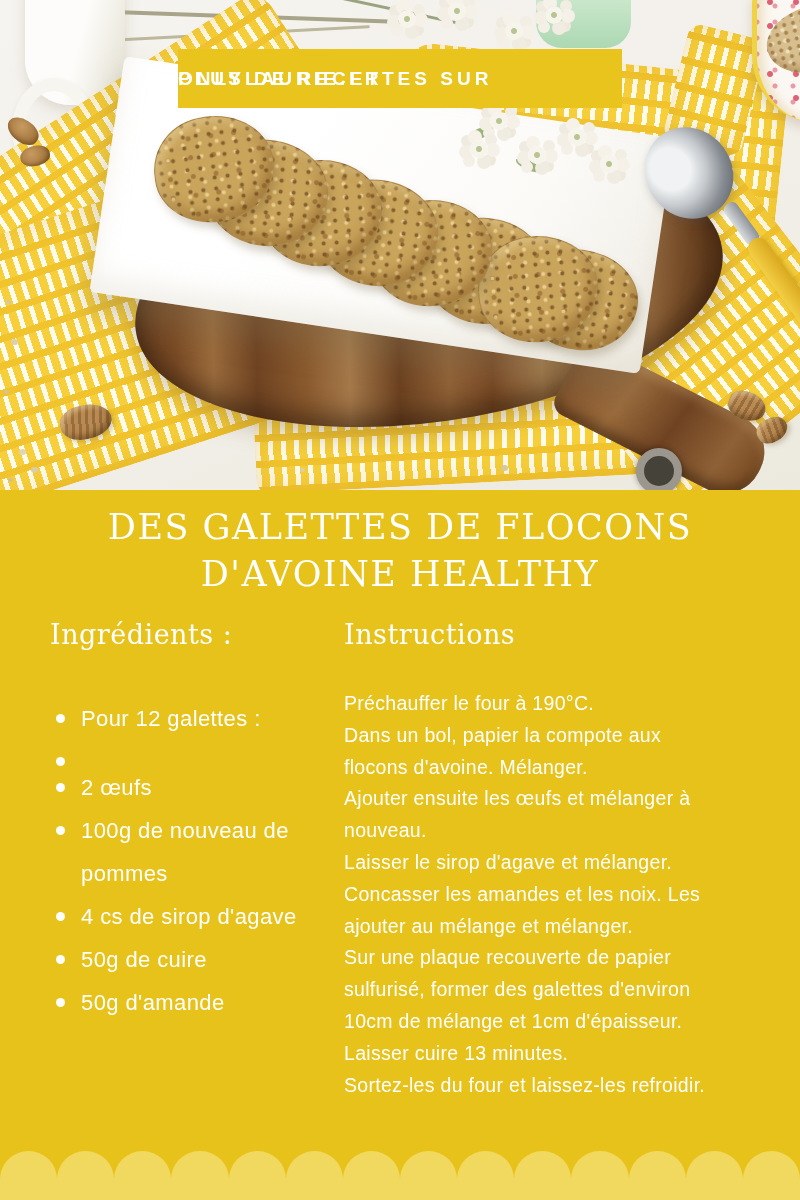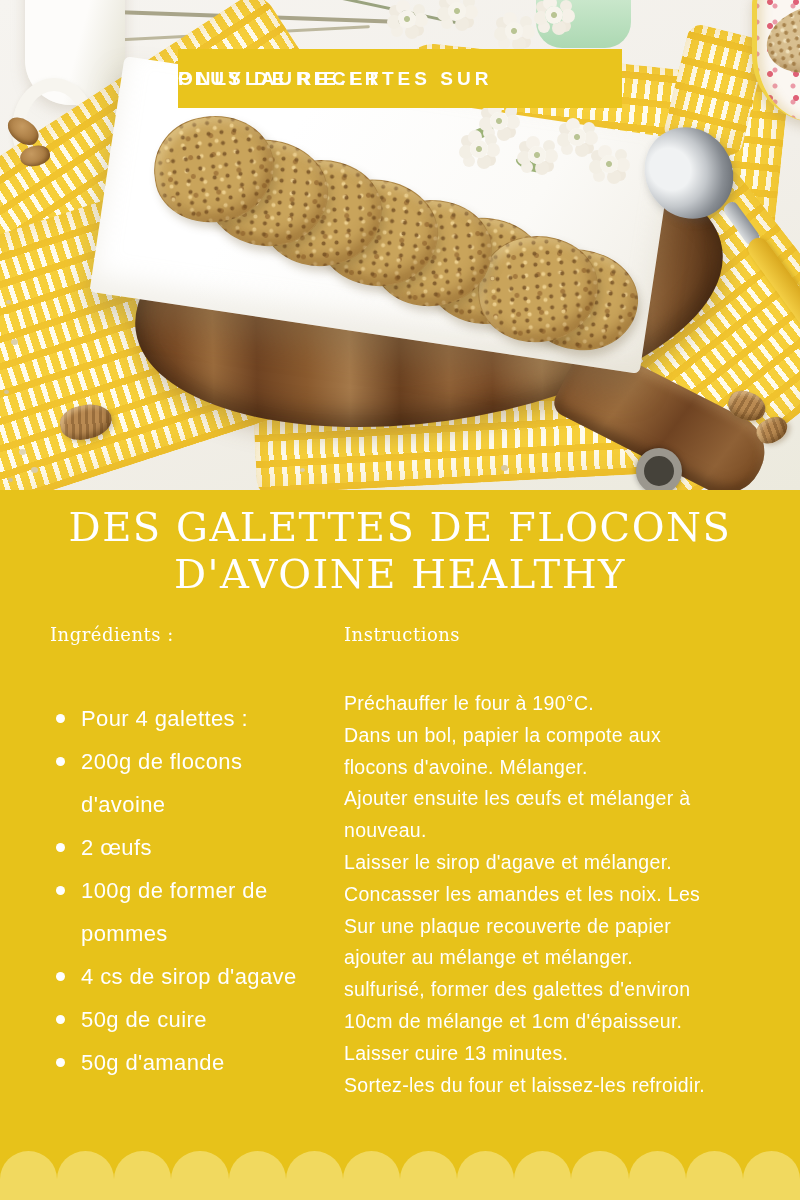--- a/index.html
+++ b/index.html
@@ -112,22 +112,22 @@
         2px 178px 0 0 #d2c196,26px 168px 0 1px #dbcda6,294px 168px 0 0 #dccfaa,
         496px 166px 0 1px #d8c8a0;}
 
   .banner{left:178px;top:49px;width:444px;height:59px;background:#e9c41d;z-index:20;
        display:flex;flex-direction:column;justify-content:center;text-align:center;
        color:#ffffff;font-weight:bold;font-size:19px;letter-spacing:4px;line-height:26px;}
 
   
   .recipe{position:absolute;left:0;top:490px;width:800px;height:710px;background:#e7c21a;color:#fff;}
   .title{position:absolute;top:14px;left:0;width:100%;text-align:center;
-       font-family:"DejaVu Serif",serif;font-size:40px;line-height:47px;letter-spacing:1.5px;}
-  .col-h{font-family:"DejaVu Serif",serif;font-size:18px;line-height:34px;letter-spacing:.5px;}
+       font-family:"DejaVu Serif",serif;font-size:35px;line-height:47px;letter-spacing:1.5px;}
+  .col-h{font-family:"DejaVu Serif",serif;font-size:27px;line-height:34px;letter-spacing:.5px;}
   .ing{position:absolute;left:50px;top:128px;width:285px;}
   .ing-list{margin-top:45px;}
   .ing-item{display:flex;font-size:22px;line-height:43px;letter-spacing:.4px;}
   .dot{width:9px;height:9px;border-radius:50%;background:#fff;margin:17px 16px 0 6px;flex:none;}
   .ins{position:absolute;left:344px;top:128px;width:440px;}
   .ins-lines{margin-top:36px;font-size:19.5px;line-height:31.8px;letter-spacing:.3px;}
 
   .scallops{position:absolute;left:0;bottom:0;width:100%;height:49px;display:flex;}
   .sc-bar{position:absolute;left:0;bottom:0;width:100%;height:21px;background:#f1d95f;}
   .sc{flex:1;height:49px;background:#f1d95f;border-radius:50% 50% 0 0 / 58% 58% 0 0;}
@@ -204,37 +204,33 @@
     <div class="title">
       <div>DES GALETTES DE FLOCONS</div>
       <div>D'AVOINE HEALTHY</div>
     </div>
 
     <div class="ing">
       <div class="col-h">Ingrédients :</div>
       <div class="ing-list">
         <div class="ing-item">
           <span class="dot"></span>
-          <span>Pour 4 galettes :</span>
+          <span>Pour 12 galettes :</span>
+        </div>
+        <div class="ing-item">
+          <span class="dot"></span>
+        </div>
+        <div class="ing-item">
+          <span class="dot"></span>
+          <span>2 œufs</span>
         </div>
         <div class="ing-item">
           <span class="dot"></span>
           <span>
-            <div>200g de flocons</div>
-            <div>d'avoine</div>
-          </span>
-        </div>
-        <div class="ing-item">
-          <span class="dot"></span>
-          <span>2 œufs</span>
-        </div>
-        <div class="ing-item">
-          <span class="dot"></span>
-          <span>
-            <div>100g de former de</div>
+            <div>100g de nouveau de</div>
             <div>pommes</div>
           </span>
         </div>
         <div class="ing-item">
           <span class="dot"></span>
           <span>4 cs de sirop d'agave</span>
         </div>
         <div class="ing-item">
           <span class="dot"></span>
           <span>50g de cuire</span>
@@ -249,22 +245,22 @@
     <div class="ins">
       <div class="col-h">Instructions</div>
       <div class="ins-lines">
         <div>Préchauffer le four à 190°C.</div>
         <div>Dans un bol, papier la compote aux</div>
         <div>flocons d'avoine. Mélanger.</div>
         <div>Ajouter ensuite les œufs et mélanger à</div>
         <div>nouveau.</div>
         <div>Laisser le sirop d'agave et mélanger.</div>
         <div>Concasser les amandes et les noix. Les</div>
+        <div>ajouter au mélange et mélanger.</div>
         <div>Sur une plaque recouverte de papier</div>
-        <div>ajouter au mélange et mélanger.</div>
         <div>sulfurisé, former des galettes d'environ</div>
         <div>10cm de mélange et 1cm d'épaisseur.</div>
         <div>Laisser cuire 13 minutes.</div>
         <div>Sortez-les du four et laissez-les refroidir.</div>
       </div>
     </div>
 
     <div class="scallops">
       <div class="sc-bar"></div>
       <div class="sc"></div>

